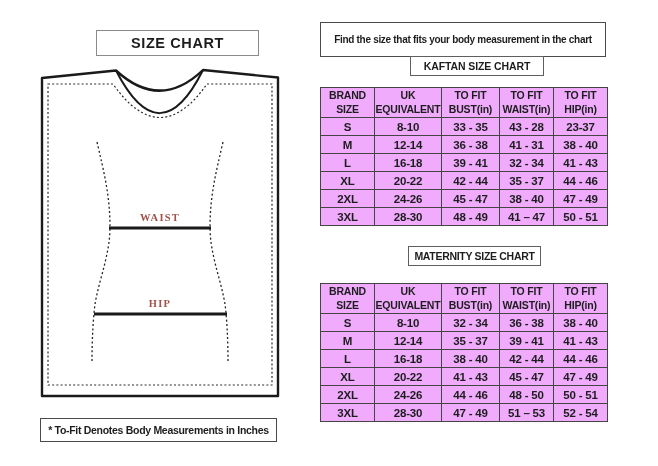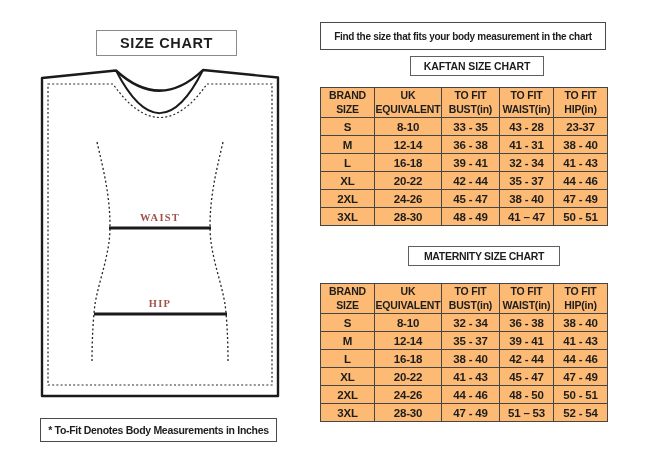--- a/index.html
+++ b/index.html
@@ -4,33 +4,33 @@
 <style>
   html,body{margin:0;padding:0;}
   body{
     width:658px;height:466px;background:#ffffff;position:relative;
     font-family:"Liberation Sans",sans-serif;color:#1d1d1d;overflow:hidden;
   }
   .box{
     position:absolute;background:#fff;display:flex;align-items:center;justify-content:center;
     font-weight:bold;white-space:nowrap;box-sizing:border-box;
   }
-  #size-chart-title{left:96px;top:30px;width:141px;height:26px;border:1px solid #8a8a8a;
+  #size-chart-title{left:96px;top:30px;width:163px;height:26px;border:1px solid #8a8a8a;
     font-size:14.5px;letter-spacing:.6px;}
-  #note-box{left:320px;top:22px;width:286px;height:28px;border:1.4px solid #4a4a4a;
+  #note-box{left:320px;top:22px;width:286px;height:35px;border:1.4px solid #4a4a4a;
     font-size:10px;letter-spacing:-.3px;text-align:right;}
   #kaftan-title-box{left:410px;top:56px;width:134px;height:20px;border:1.2px solid #5f5f5f;
     font-size:10.5px;letter-spacing:-.1px;}
-  #maternity-title-box{left:408px;top:246px;width:152px;height:20px;border:1.2px solid #5f5f5f;
+  #maternity-title-box{left:408px;top:246px;width:133px;height:20px;border:1.2px solid #5f5f5f;
     font-size:10.5px;letter-spacing:-.3px;}
   #footnote-box{left:40px;top:418px;width:237px;height:24px;border:1.2px solid #4a4a4a;
     font-size:10.5px;letter-spacing:-.3px;}
   table.size{
     position:absolute;left:320px;width:287px;border-collapse:collapse;table-layout:fixed;
-    background:#fdba74;border:1.6px solid #2e2e2e;
+    background:#f0abfc;border:1.6px solid #2e2e2e;
   }
   #kaftan-table{top:87px;height:137px;}
   #maternity-table{top:283px;height:136px;}
   .size th,.size td{border:1px solid #454545;text-align:center;vertical-align:middle;padding:0;}
   .size th{font-size:10.5px;letter-spacing:-.2px;line-height:1.3;height:29px;font-weight:bold;}
   .size td{font-size:11.5px;font-weight:bold;height:17px;letter-spacing:-.2px;}
   .hl{display:block;}
   col.c0{width:54px;}col.c1{width:67px;}col.c2{width:58px;}col.c3{width:54px;}col.c4{width:54px;}
   #garment-svg{position:absolute;left:0;top:0;}
   .fig-label{font-family:"Liberation Serif",serif;font-weight:bold;}

